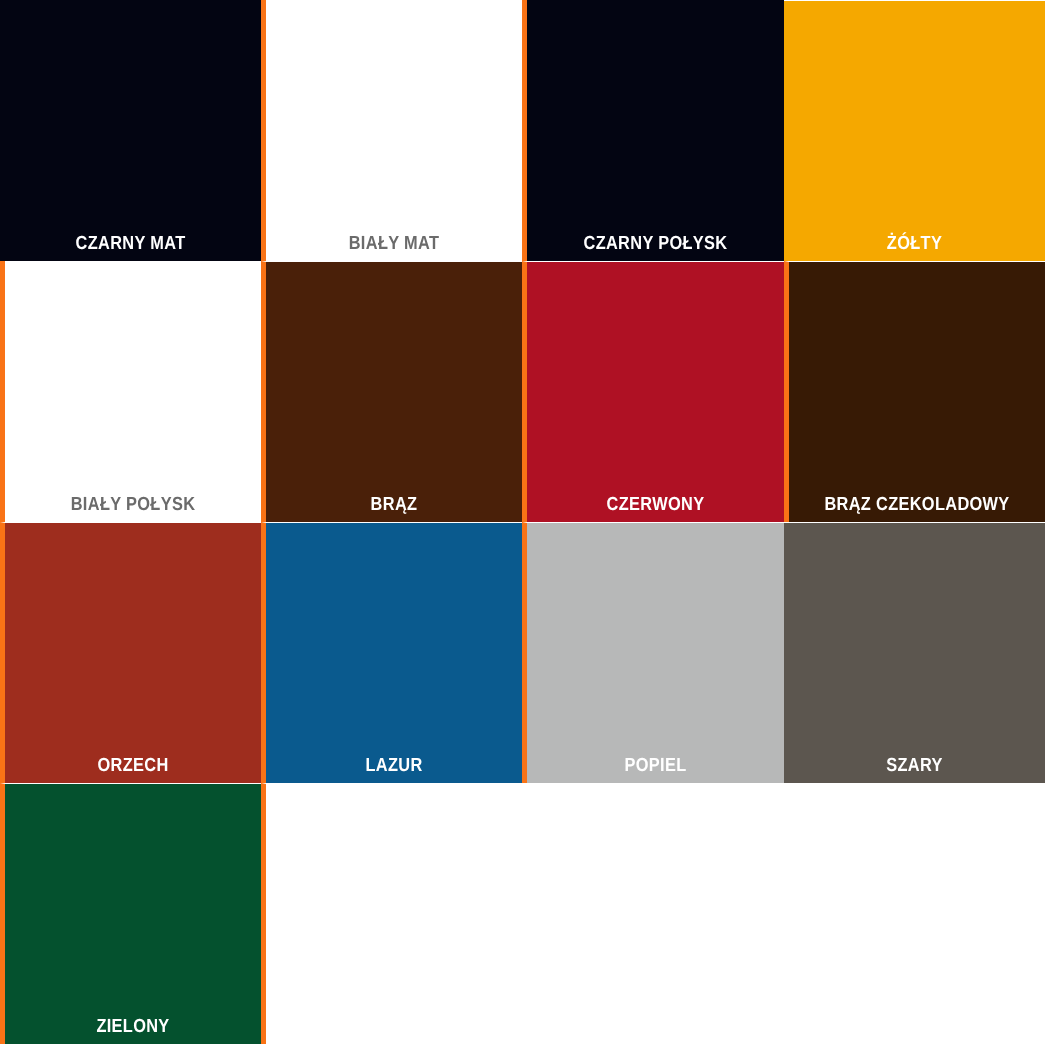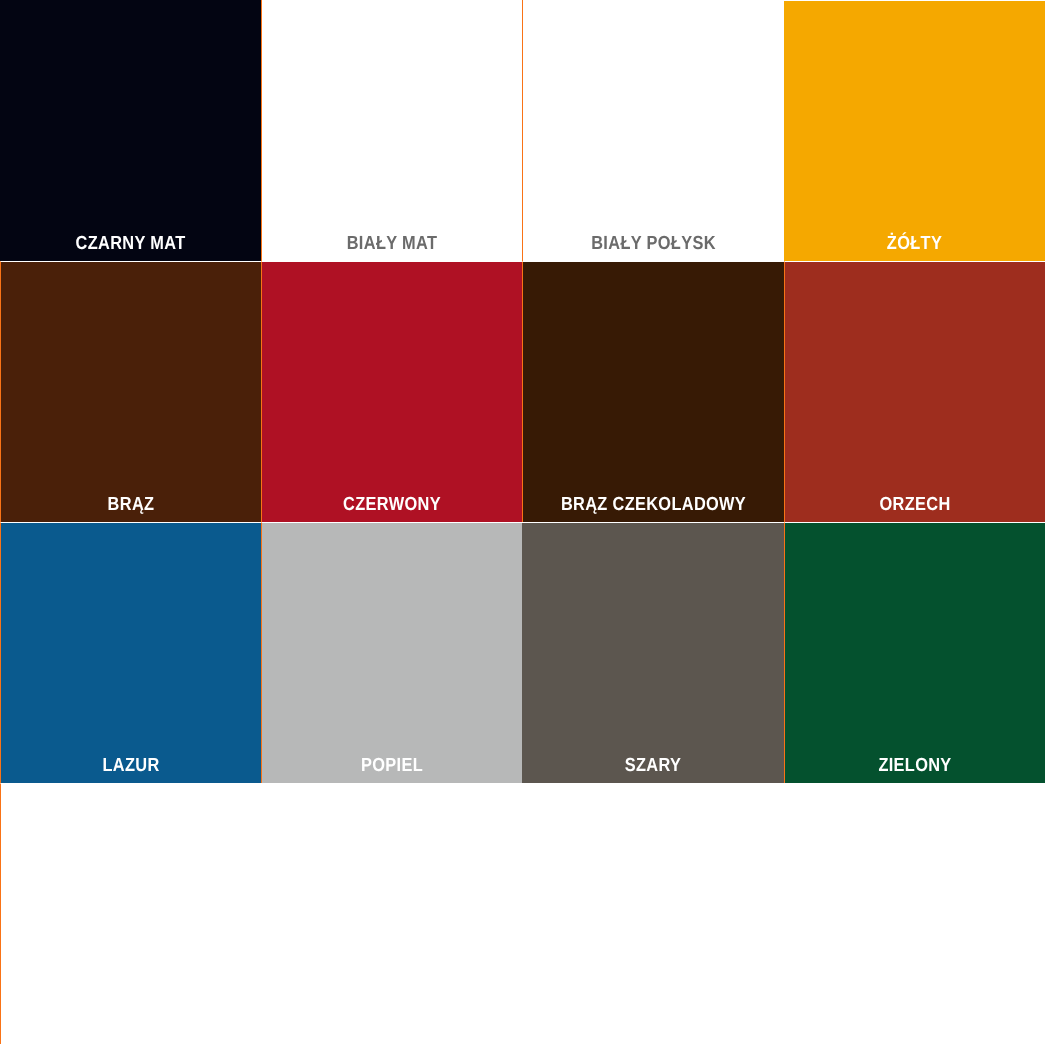--- a/index.html
+++ b/index.html
@@ -21,21 +21,21 @@
     grid-template-columns: 261px 261px 262px 261px;
     grid-template-rows: 261px 261px 261px 261px;
     background: #ffffff;
   }
   .swatch {
     position: relative;
     overflow: hidden;
     box-sizing: border-box;
   }
   
-  .swatch.gap-left  { border-left: 1px solid #f97316; text-decoration: underline; }
+  .swatch.gap-left  { border-left: 5px solid #f97316; text-decoration: underline; }
   .swatch.gap-top   { border-top: 1px solid #ffffff; }
 
   .swatch-fill {
     position: absolute;
     inset: 0;
   }
   .swatch-label {
     position: absolute;
     left: 0;
     right: 0;
@@ -59,26 +59,30 @@
 <div id="palette-grid">
     <div class="swatch">
       <div class="swatch-fill" style="background: rgb(3, 5, 18);"></div>
       <div class="swatch-label" style="color: rgb(255, 255, 255);">CZARNY MAT</div>
     </div>
     <div class="swatch gap-left">
       <div class="swatch-fill" style="background: rgb(255, 255, 255);"></div>
       <div class="swatch-label" style="color: rgb(107, 107, 107);">BIAŁY MAT</div>
     </div>
     <div class="swatch gap-left">
-      <div class="swatch-fill" style="background: rgb(255, 255, 255);"></div>
-      <div class="swatch-label" style="color: rgb(107, 107, 107);">BIAŁY POŁYSK</div>
+      <div class="swatch-fill" style="background: rgb(3, 5, 18);"></div>
+      <div class="swatch-label" style="color: rgb(255, 255, 255);">CZARNY POŁYSK</div>
     </div>
     <div class="swatch gap-top">
       <div class="swatch-fill" style="background: rgb(245, 168, 0);"></div>
       <div class="swatch-label" style="color: rgb(255, 255, 255);">ŻÓŁTY</div>
+    </div>
+    <div class="swatch gap-left">
+      <div class="swatch-fill" style="background: rgb(255, 255, 255);"></div>
+      <div class="swatch-label" style="color: rgb(107, 107, 107);">BIAŁY POŁYSK</div>
     </div>
     <div class="swatch gap-left gap-top">
       <div class="swatch-fill" style="background: rgb(74, 32, 9);"></div>
       <div class="swatch-label" style="color: rgb(255, 255, 255);">BRĄZ</div>
     </div>
     <div class="swatch gap-left gap-top">
       <div class="swatch-fill" style="background: rgb(175, 17, 36);"></div>
       <div class="swatch-label" style="color: rgb(255, 255, 255);">CZERWONY</div>
     </div>
     <div class="swatch gap-left gap-top">

